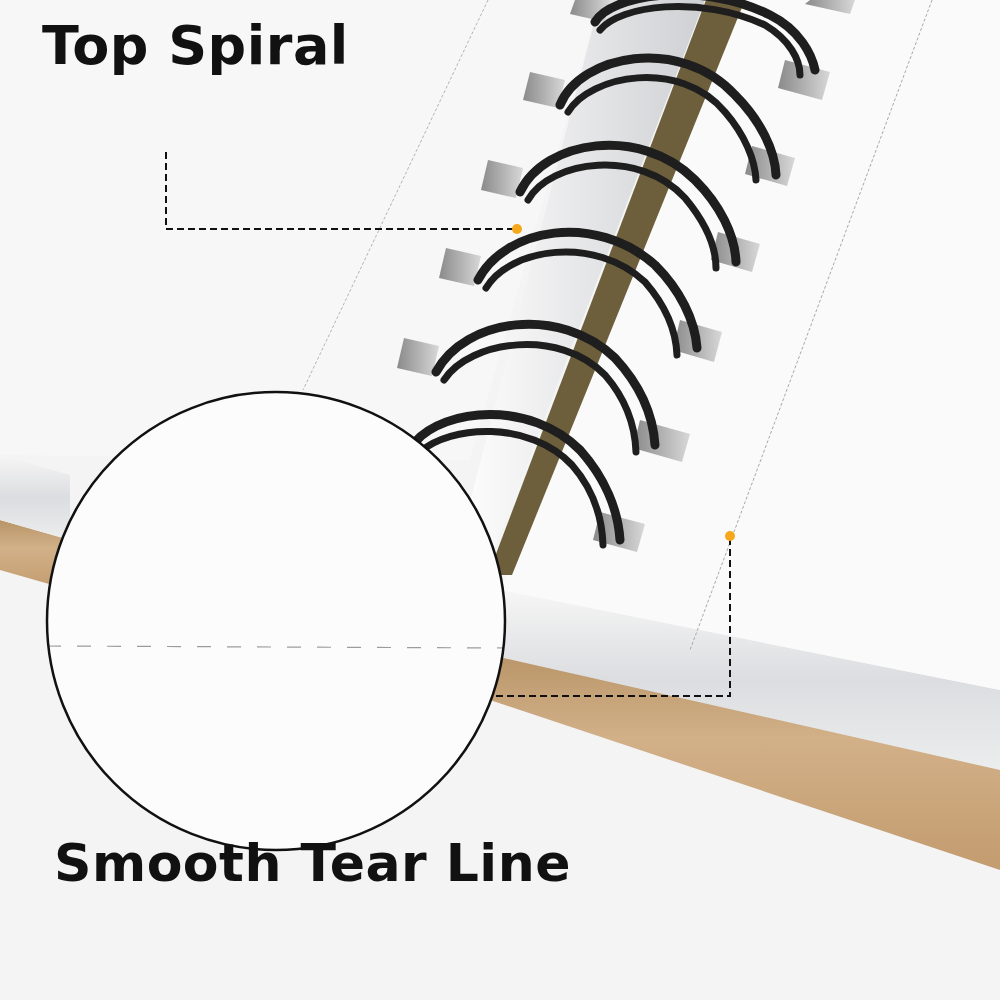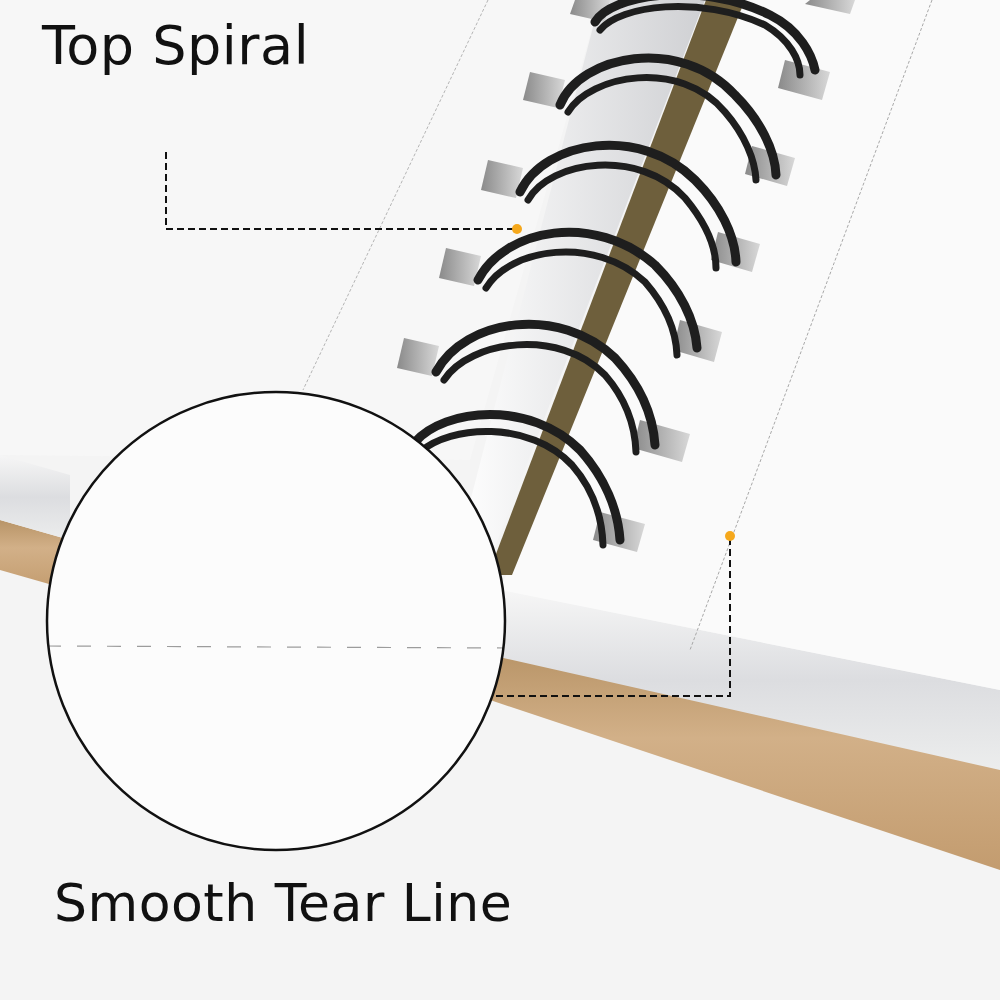--- a/index.html
+++ b/index.html
@@ -7,28 +7,28 @@
       width: 1000px; height: 1000px; overflow: hidden;
       background: #f4f4f4;
       position: relative;
       font-family: "DejaVu Sans", sans-serif;
     }
     #scene { position: absolute; left: 0; top: 0; width: 1000px; height: 1000px; }
     .label {
       position: absolute;
       color: #111111;
       font-family: "DejaVu Sans", sans-serif;
-      font-weight: normal;
+      font-weight: bold;
       letter-spacing: 0.5px;
       line-height: 1.05;
       white-space: nowrap;
     }
     #label-top { left: 42px; top: 18px; font-size: 54px; }
     #label-top span { display: block; }
-    #label-bottom { left: 54px; top: 876px; font-size: 52px; }
+    #label-bottom { left: 54px; top: 836px; font-size: 52px; }
   </style>
 </head>
 <body>
 
 <div id="scene">
   <svg width="1000" height="1000" viewBox="0 0 1000 1000" xmlns="http://www.w3.org/2000/svg">
     <defs>
       <linearGradient id="edgeGrad" x1="0" y1="0" x2="0" y2="1">
         <stop offset="0" stop-color="#f6f6f6"></stop>
         <stop offset="0.5" stop-color="#dcdde0"></stop>

